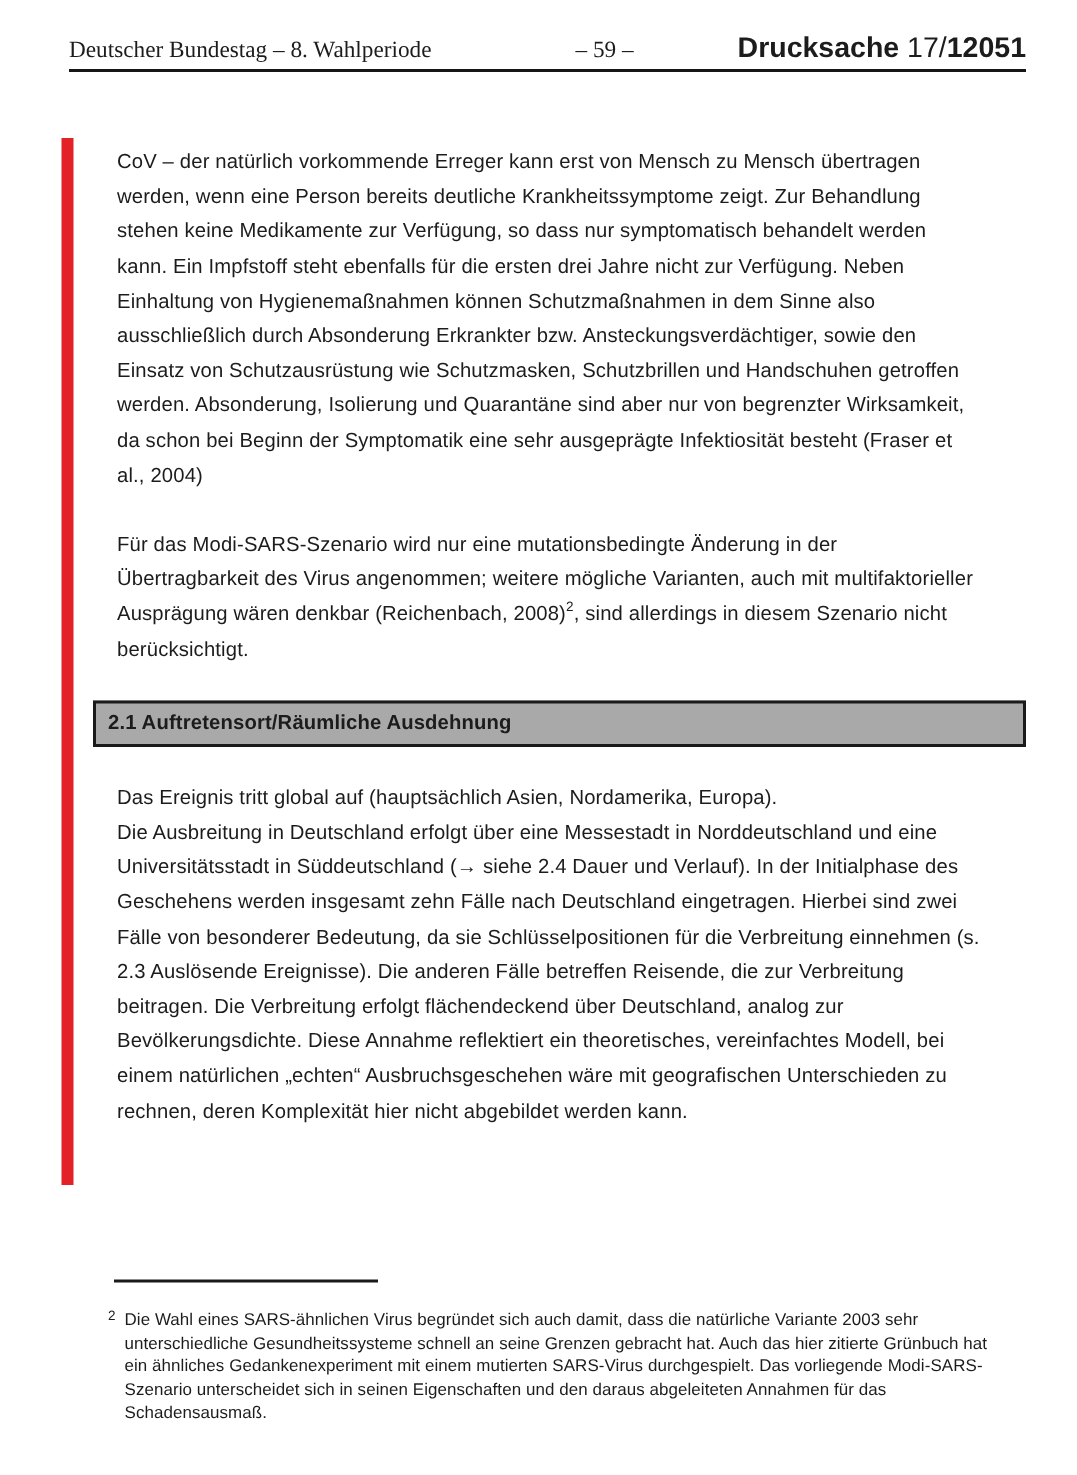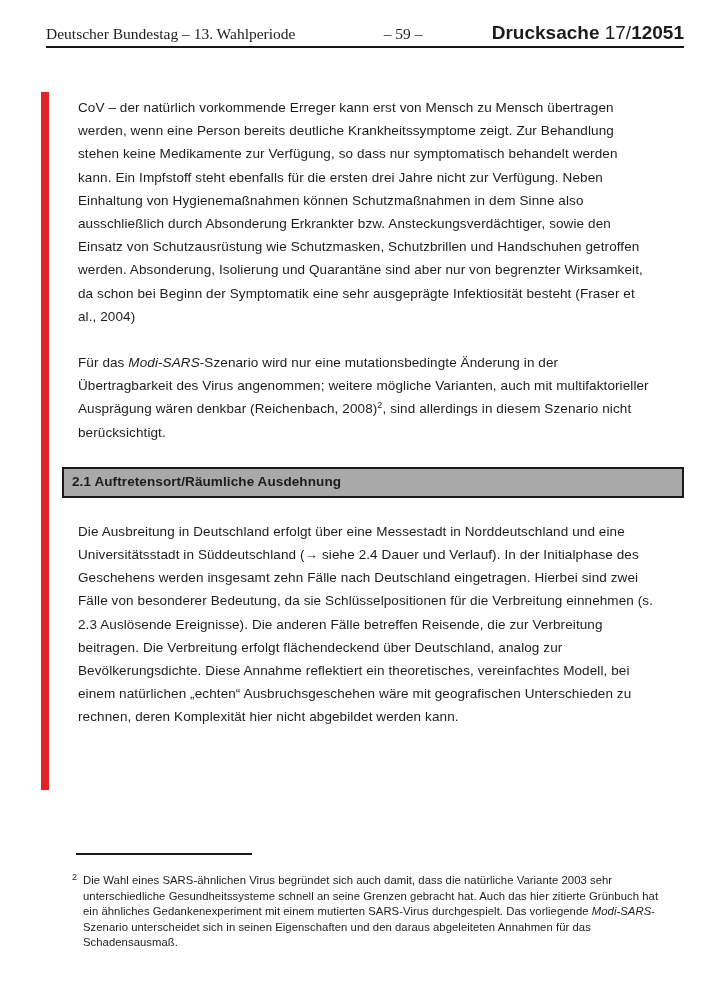--- a/index.html
+++ b/index.html
@@ -39,21 +39,21 @@
     position:absolute; left:41px; top:92px;
     width:8px; height:698px;
   }
   
   .content {
     position:absolute; left:78px; top:84px; width:576px;
     font-size:13.5px; line-height:23.2px;
     letter-spacing:0.1px;
   }
   .para { margin:12px 0 23px 0; }
-  .ital { font-style:italic; }
+  .ital { }
   sup.fn-ref { font-size:9px; vertical-align:super; line-height:0; }
   
   .section-heading {
     box-sizing:border-box;
     margin:8px 0 22px -16px;
     width:622px;
     border:2px solid #1a1a1a;
     padding:2px 21px 3px 8px;
     font-weight:bold;
     line-height:22px;
@@ -71,37 +71,38 @@
   }
   .footnote-text { position:relative; padding-left:11px; }
   .footnote-marker {
     position:absolute; left:0; top:-3px;
     font-size:9px;
   }
 </style>
 </head>
 <body>
 
-<div class="header-left">Deutscher Bundestag – 13. Wahlperiode</div>
+<div class="header-left">Deutscher Bundestag – 8. Wahlperiode</div>
 <div class="header-center">– 59 –</div>
 <div class="header-right"><span class="b">Drucksache </span><span class="m">17/</span><span class="b">12051</span></div>
 <div class="header-rule"></div>
 
 <div class="redbar" id="redbar" style="background: rgb(227, 34, 39);"></div>
 
 <div class="content">
 
   <p class="para">CoV – der natürlich vorkommende Erreger kann erst von Mensch zu Mensch übertragen werden, wenn eine Person bereits deutliche Krankheitssymptome zeigt. Zur Behandlung stehen keine Medikamente zur Verfügung, so dass nur symptomatisch behandelt werden kann. Ein Impfstoff steht ebenfalls für die ersten drei Jahre nicht zur Verfügung. Neben Einhaltung von Hygienemaßnahmen können Schutzmaßnahmen in dem Sinne also ausschließlich durch Absonderung Erkrankter bzw. Ansteckungsverdächtiger, sowie den Einsatz von Schutzausrüstung wie Schutzmasken, Schutzbrillen und Handschuhen getroffen werden. Absonderung, Isolierung und Quarantäne sind aber nur von begrenzter Wirksamkeit, da schon bei Beginn der Symptomatik eine sehr ausgeprägte Infektiosität besteht (Fraser et al., 2004)</p>
 
 
   <p class="para"><span>Für das </span><span class="ital">Modi-SARS</span><span>-Szenario wird nur eine mutationsbedingte Änderung in der Übertragbarkeit des Virus angenommen; weitere mögliche Varianten, auch mit multifaktorieller Ausprägung wären denkbar (Reichenbach, 2008)</span><sup class="fn-ref">2</sup><span>, sind allerdings in diesem Szenario nicht berücksichtigt.</span></p>
 
   <div class="section-heading" id="section-heading" style="background: rgb(169, 169, 169);">2.1 Auftretensort/Räumliche Ausdehnung</div>
 
   <div>
+    <div>Das Ereignis tritt global auf (hauptsächlich Asien, Nordamerika, Europa).</div>
     <div>Die Ausbreitung in Deutschland erfolgt über eine Messestadt in Norddeutschland und eine Universitätsstadt in Süddeutschland (→ siehe 2.4 Dauer und Verlauf). In der Initialphase des Geschehens werden insgesamt zehn Fälle nach Deutschland eingetragen. Hierbei sind zwei Fälle von besonderer Bedeutung, da sie Schlüsselpositionen für die Verbreitung einnehmen (s. 2.3 Auslösende Ereignisse). Die anderen Fälle betreffen Reisende, die zur Verbreitung beitragen. Die Verbreitung erfolgt flächendeckend über Deutschland, analog zur Bevölkerungsdichte. Diese Annahme reflektiert ein theoretisches, vereinfachtes Modell, bei einem natürlichen „echten“ Ausbruchsgeschehen wäre mit geografischen Unterschieden zu rechnen, deren Komplexität hier nicht abgebildet werden kann.</div>
   </div>
 
 </div>
 
 <div class="footnote-block">
   <div class="footnote-rule"></div>
   <div class="footnote-text">
     <span class="footnote-marker">2</span><span>Die Wahl eines SARS-ähnlichen Virus begründet sich auch damit, dass die natürliche Variante 2003 sehr unterschiedliche Gesundheitssysteme schnell an seine Grenzen gebracht hat. Auch das hier zitierte Grünbuch hat ein ähnliches Gedankenexperiment mit einem mutierten SARS-Virus durchgespielt. Das vorliegende </span><span class="ital">Modi-SARS</span><span>-Szenario unterscheidet sich in seinen Eigenschaften und den daraus abgeleiteten Annahmen für das Schadensausmaß.</span>
   </div>

